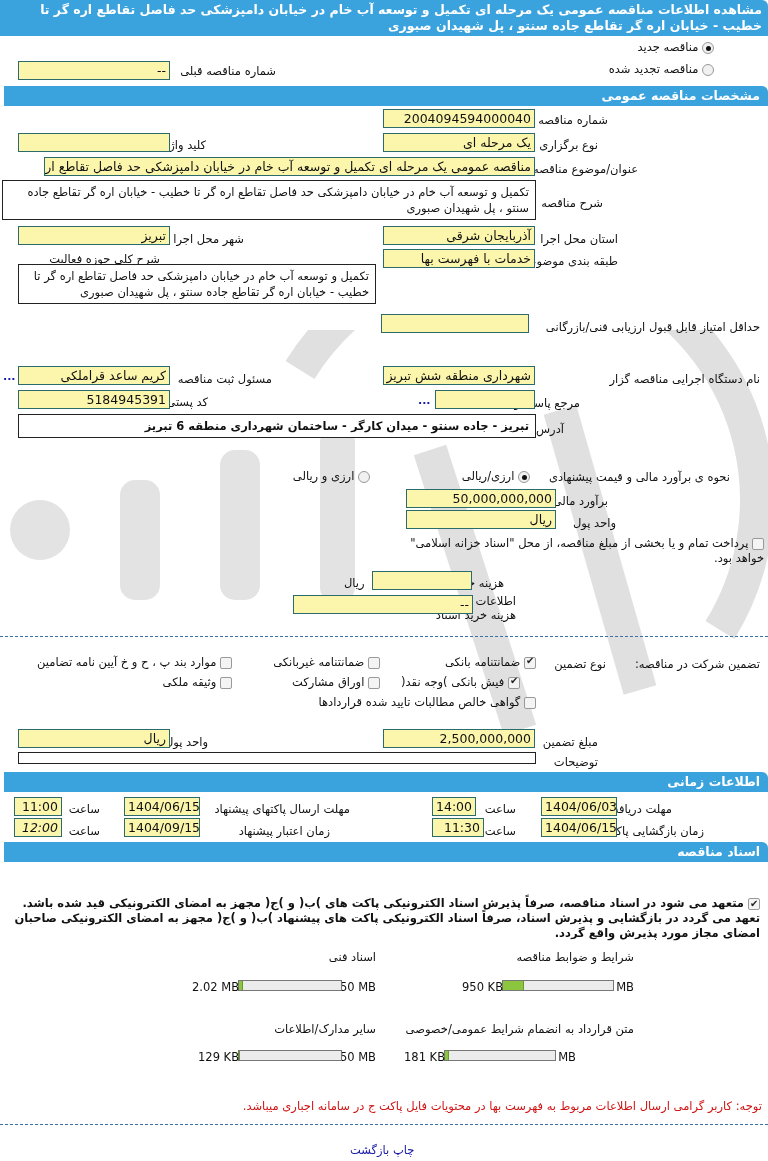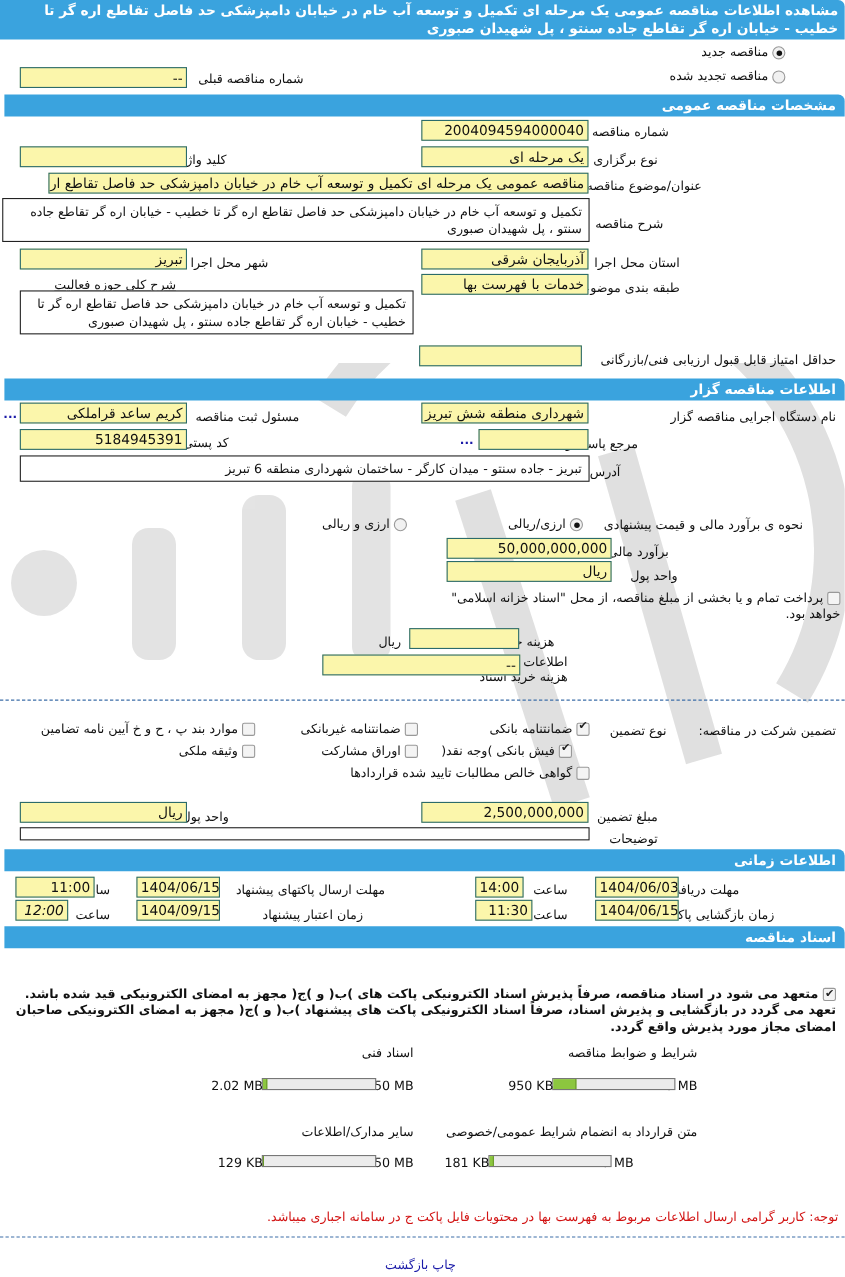--- a/index.html
+++ b/index.html
@@ -81,36 +81,35 @@
   <div class="inp" style="left:18px; top:226px; width:152px;">تبریز</div>
 
   <span class="lbl" style="right:150px; top:254px;">طبقه بندی موضوعی</span>
   <div class="inp" style="left:383px; top:249px; width:152px;">خدمات با فهرست بها</div>
   <span class="lbl" style="right:608px; top:252px; text-decoration: underline;">شرح کلی حوزه فعالیت</span>
   <div class="box" style="left:18px; top:264px; width:358px; height:40px;">تکمیل و توسعه آب خام در خیابان دامپزشکی حد فاصل تقاطع اره گر تا خطیب - خیابان اره گر تقاطع جاده سنتو ، پل شهیدان صبوری</div>
 
   <span class="lbl" style="right:8px; top:320px;">حداقل امتیاز قابل قبول ارزیابی فنی/بازرگانی</span>
   <div class="inp" style="left:381px; top:314px; width:148px;"></div>
 
-  <div class="sec-head" style="top:340px;">اطلاعات مناقصه گزار</div>
 
   <span class="lbl" style="right:8px; top:372px;">نام دستگاه اجرایی مناقصه گزار</span>
   <div class="inp" style="left:383px; top:366px; width:152px;">شهرداری منطقه شش تبریز</div>
   <span class="lbl" style="right:496px; top:372px;">مسئول ثبت مناقصه</span>
   <div class="inp" style="left:18px; top:366px; width:152px;">کریم ساعد قراملکی</div>
   <span class="dots" style="left:3px; top:370px;">...</span>
 
   <span class="lbl" style="right:188px; top:396px;">مرجع پاسخگویی</span>
   <div class="inp" style="left:435px; top:390px; width:100px;"></div>
   <span class="dots" style="left:418px; top:394px;">...</span>
   <span class="lbl" style="right:560px; top:395px;">کد پستی</span>
   <div class="inp ltr" style="left:18px; top:390px; width:152px;">5184945391</div>
 
   <span class="lbl" style="right:204px; top:422px;">آدرس</span>
-  <div class="box" style="left:18px; top:414px; width:518px; height:24px; line-height:16px; padding:3px 6px;">تبریز - جاده سنتو - میدان کارگر - ساختمان شهرداری منطقه 6 تبریز</div>
+  <div class="box" style="left:18px; top:414px; width:518px; height:24px; line-height:16px; padding:3px 6px;font-weight:bold;">تبریز - جاده سنتو - میدان کارگر - ساختمان شهرداری منطقه 6 تبریز</div>
 
 
   <span class="lbl" style="right:38px; top:470px;">نحوه ی برآورد مالی و قیمت پیشنهادی</span>
   <div class="abs" style="right:238px; top:469px;">
     <span class="radio on"></span>
     <span>ارزی/ریالی</span>
   </div>
   <div class="abs" style="right:398px; top:469px;">
     <span class="radio"></span>
     <span>ارزی و ریالی</span>
@@ -178,21 +177,21 @@
   <div class="sec-head" style="top:768px;">اطلاعات زمانی</div>
 
   <span class="lbl" style="right:96px; top:802px;">مهلت دریافت اسناد</span>
   <div class="inp ltr" style="left:541px; top:797px; width:76px;">1404/06/03</div>
   <span class="lbl" style="right:252px; top:802px;">ساعت</span>
   <div class="inp ltr" style="left:432px; top:797px; width:44px;">14:00</div>
 
   <span class="lbl" style="right:418px; top:802px;">مهلت ارسال پاکتهای پیشنهاد</span>
   <div class="inp ltr" style="left:124px; top:797px; width:76px;">1404/06/15</div>
   <span class="lbl" style="right:668px; top:802px;">ساعت</span>
-  <div class="inp ltr" style="left:14px; top:797px; width:72px;">11:00</div>
+  <div class="inp ltr" style="left:14px; top:797px; width:48px;">11:00</div>
 
   <span class="lbl" style="right:64px; top:824px;">زمان بازگشایی پاکت ها</span>
   <div class="inp ltr" style="left:541px; top:818px; width:76px;">1404/06/15</div>
   <span class="lbl" style="right:252px; top:824px;">ساعت</span>
   <div class="inp ltr" style="left:432px; top:818px; width:52px;">11:30</div>
 
   <span class="lbl" style="right:438px; top:824px;">زمان اعتبار پیشنهاد</span>
   <div class="inp ltr" style="left:124px; top:818px; width:76px;">1404/09/15</div>
   <span class="lbl" style="right:668px; top:824px;">ساعت</span>
   <div class="inp ltr" style="left:14px; top:818px; width:48px;font-style:italic;">12:00</div>

